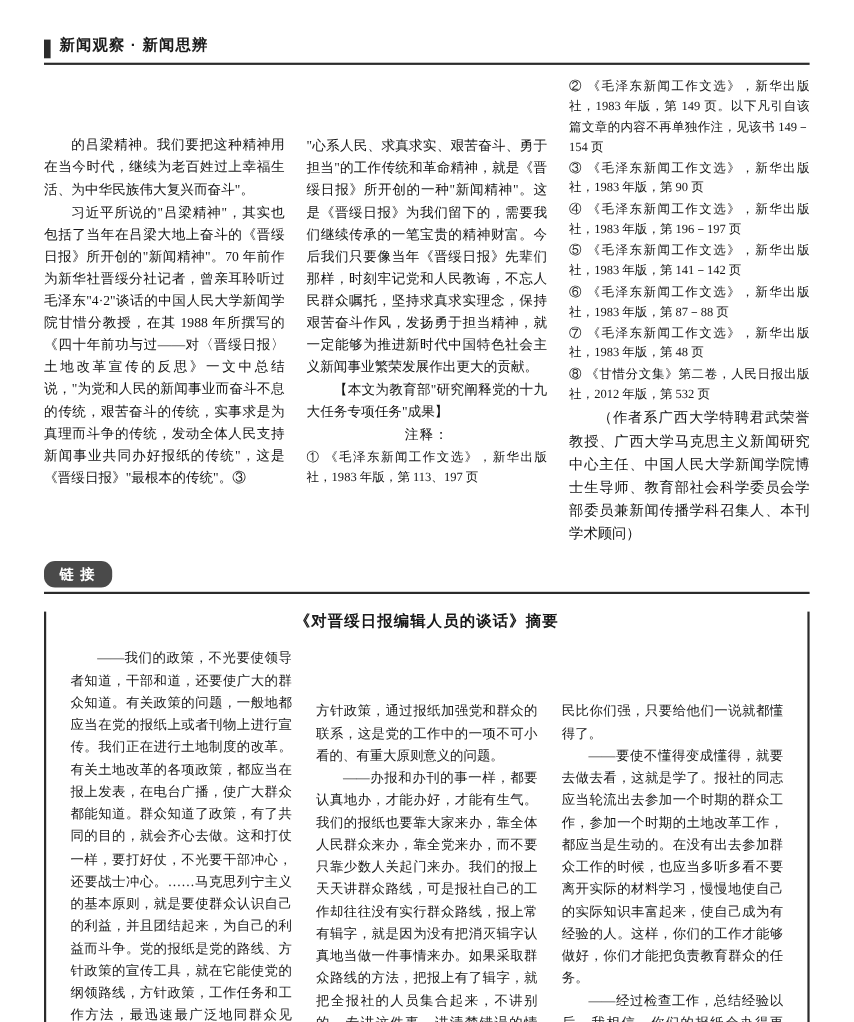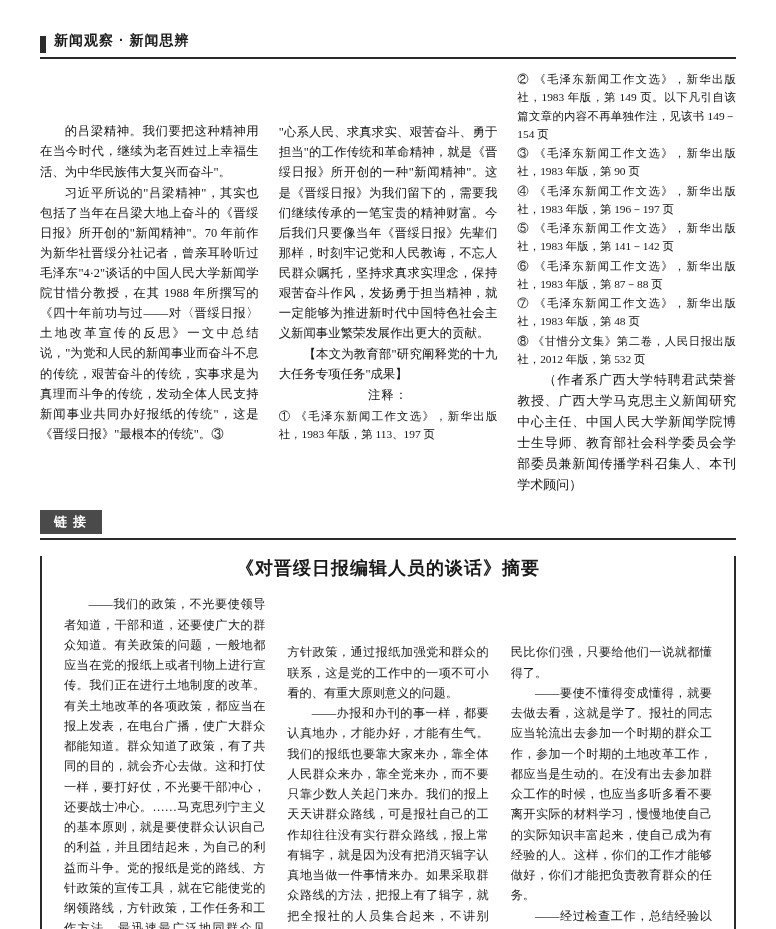--- a/index.html
+++ b/index.html
@@ -108,36 +108,37 @@
   }
   .link-tag {
     display: inline-block;
     background: #4a4a4a;
     color: #ffffff;
     font-family: "Liberation Sans", "DejaVu Sans", sans-serif;
     font-size: 13px;
     font-weight: bold;
     letter-spacing: 6px;
     padding: 3px 10px 3px 14px;
+    border-radius: 10px;
   }
   .link-rule {
     border-top: 2px solid #2b2b2b;
     margin-top: 4px;
   }
   .link-box {
     border: 2px solid #2b2b2b;
     border-top: none;
     padding: 0;
     margin-top: 0;
   }
   .link-title {
     text-align: center;
     font-family: "Liberation Serif", "DejaVu Serif", serif;
     font-weight: bold;
-    font-size: 18px;
+    font-size: 14px;
     letter-spacing: 1px;
     margin: 16px 0 14px 0;
   }
   .link-cols {
     display: flex;
     gap: 22px;
     padding: 0 22px 16px 22px;
   }
   .lcol {
     flex: 1 1 0;

